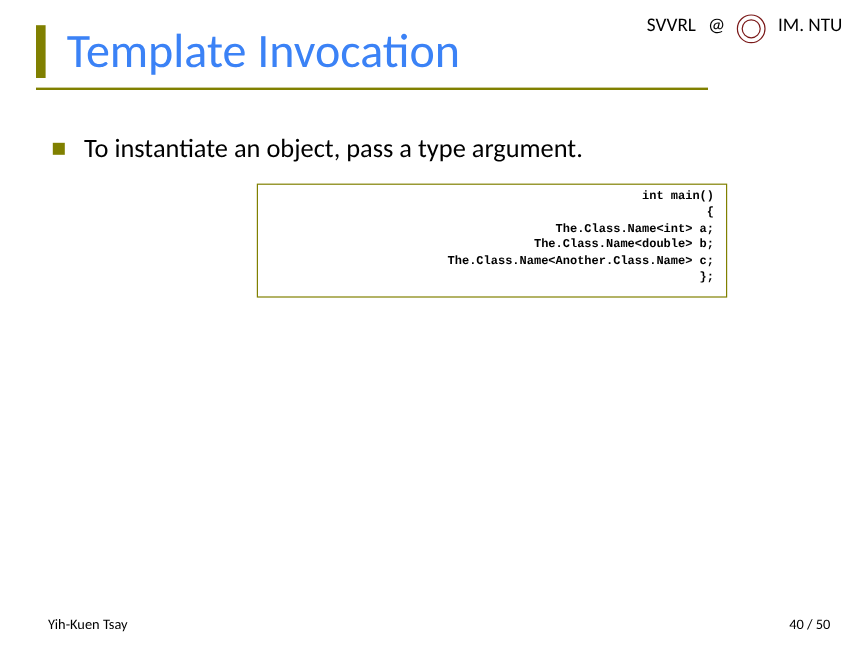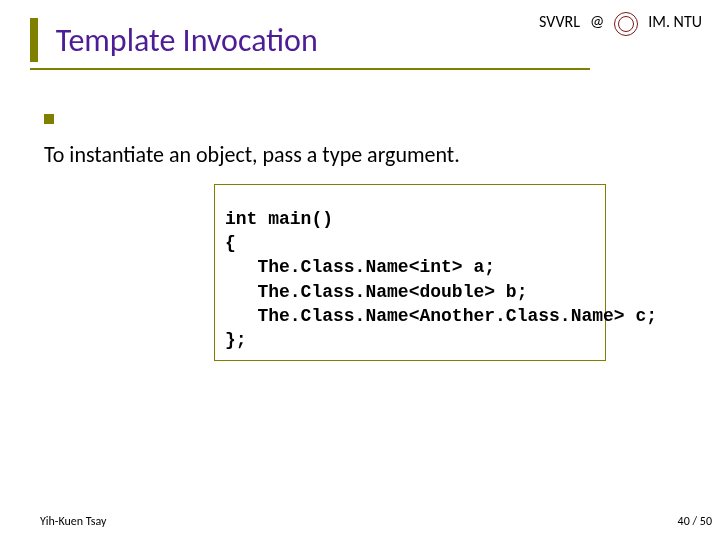--- a/index.html
+++ b/index.html
@@ -54,33 +54,32 @@
     display: inline-block;
     width: 8px;
     height: 44px;
     background: #808000;
     vertical-align: middle;
     margin-right: 14px;
   }
   .title-wrap .title {
     display: inline-block;
     vertical-align: middle;
-    font-size: 32px;
+    font-size: 40px;
     font-weight: 400;
-    color: #4c1d95;
+    color: #3b82f6;
   }
   .body {
     margin: 34px 40px 0 44px;
   }
   .bullet-row {
     display: flex;
     align-items: flex-start;
     gap: 16px;
     margin-bottom: 14px;
-    flex-direction: column;
   }
   .bullet-row.second {
     margin-top: 54px;
   }
   .sqbullet {
     width: 10px;
     height: 10px;
     background: #808000;
     margin-top: 10px;
     flex: 0 0 auto;
@@ -90,35 +89,36 @@
     line-height: 1.35;
     color: #000;
   }
   .mono {
     font-family: "Courier New", monospace;
   }
   .codebox {
     margin: 8px 0 0 170px;
     border: 1.5px solid #808000;
     width: 370px;
-    padding: 22px 10px 8px 10px;
+    padding: 4px 10px 8px 10px;
     font-family: "Courier New", monospace;
-    font-size: 18px;
+    font-size: 10px;
     font-weight: bold;
     line-height: 1.35;
     white-space: pre;
+    text-align: right;
   }
   .footer {
     position: absolute;
     bottom: 12px;
     left: 0;
     right: 0;
     display: flex;
     justify-content: space-between;
-    padding: 0 8px 0 40px;
+    padding: 0 28px 0 40px;
     font-size: 12px;
     color: #000;
   }
 </style>
 </head>
 <body>
 
 <div class="top-right">
   <span>SVVRL</span>
   <span class="at">@</span>

